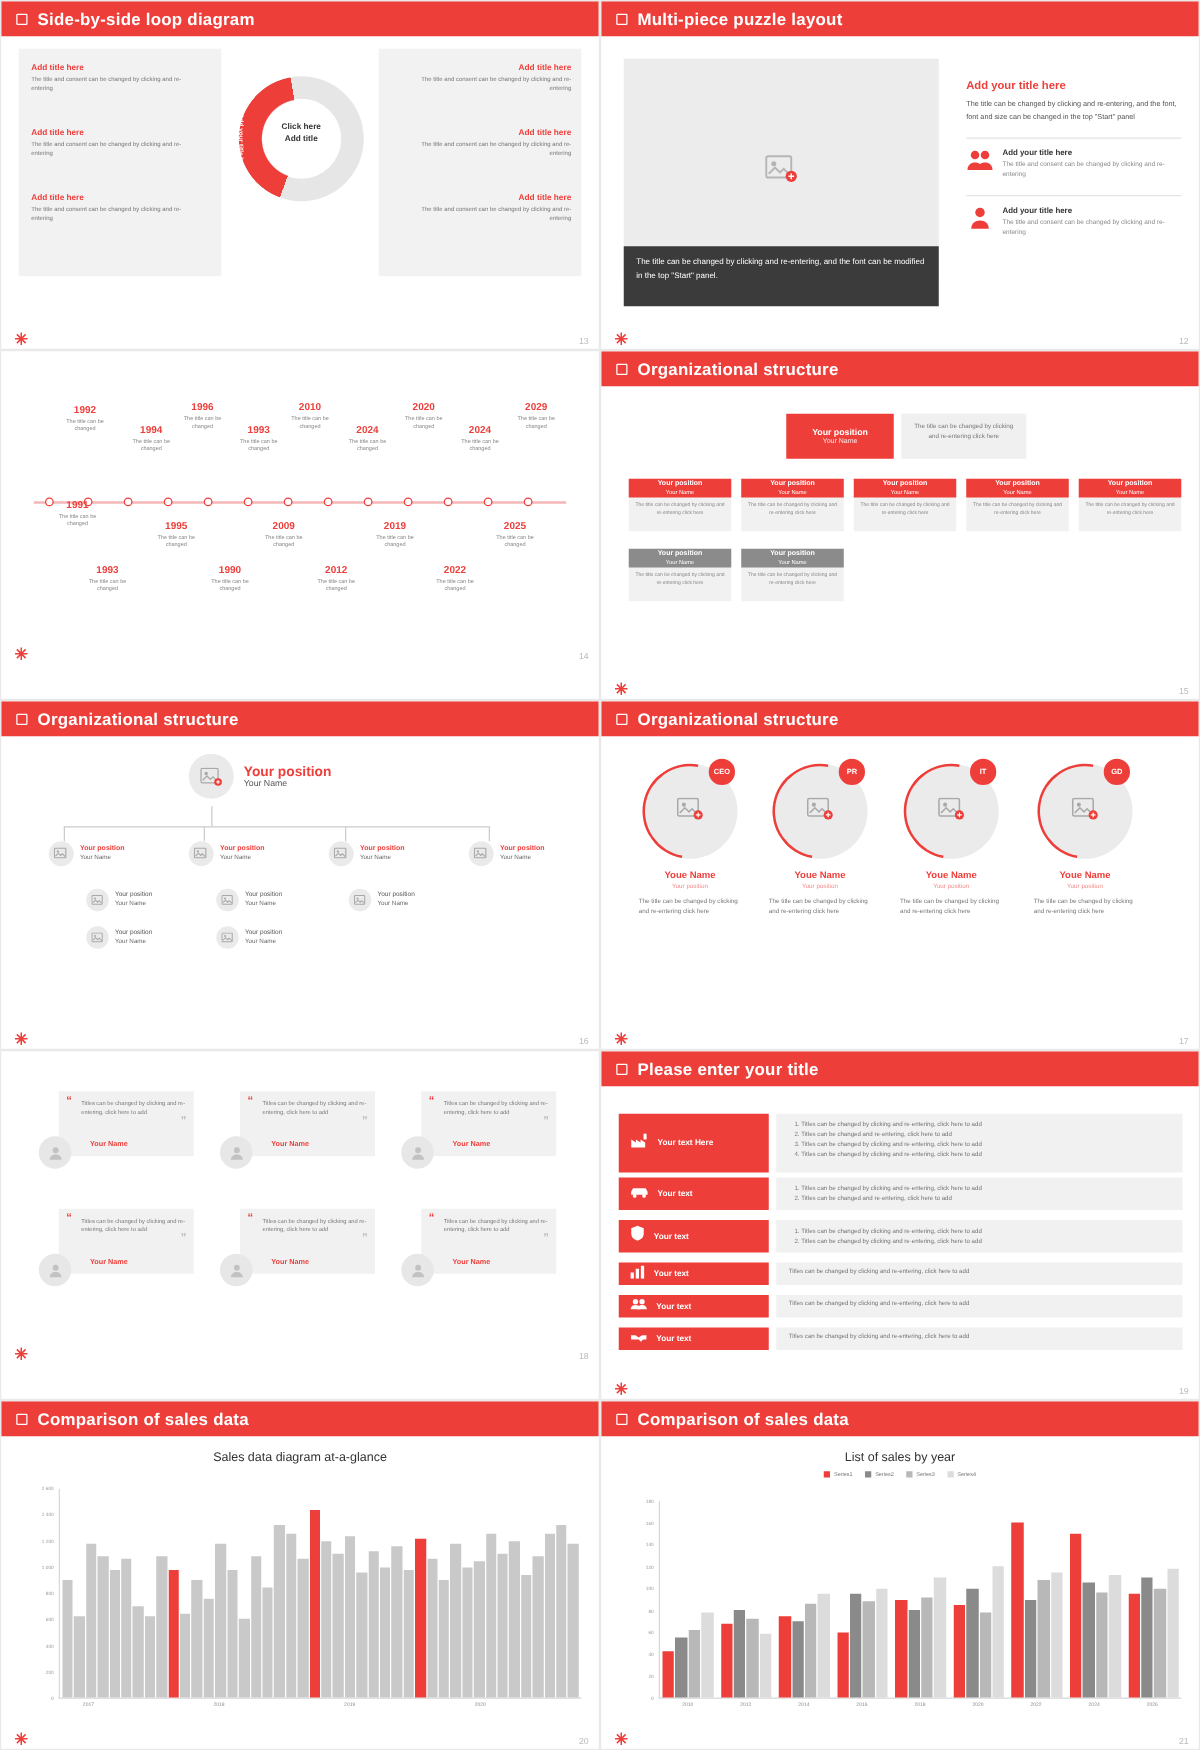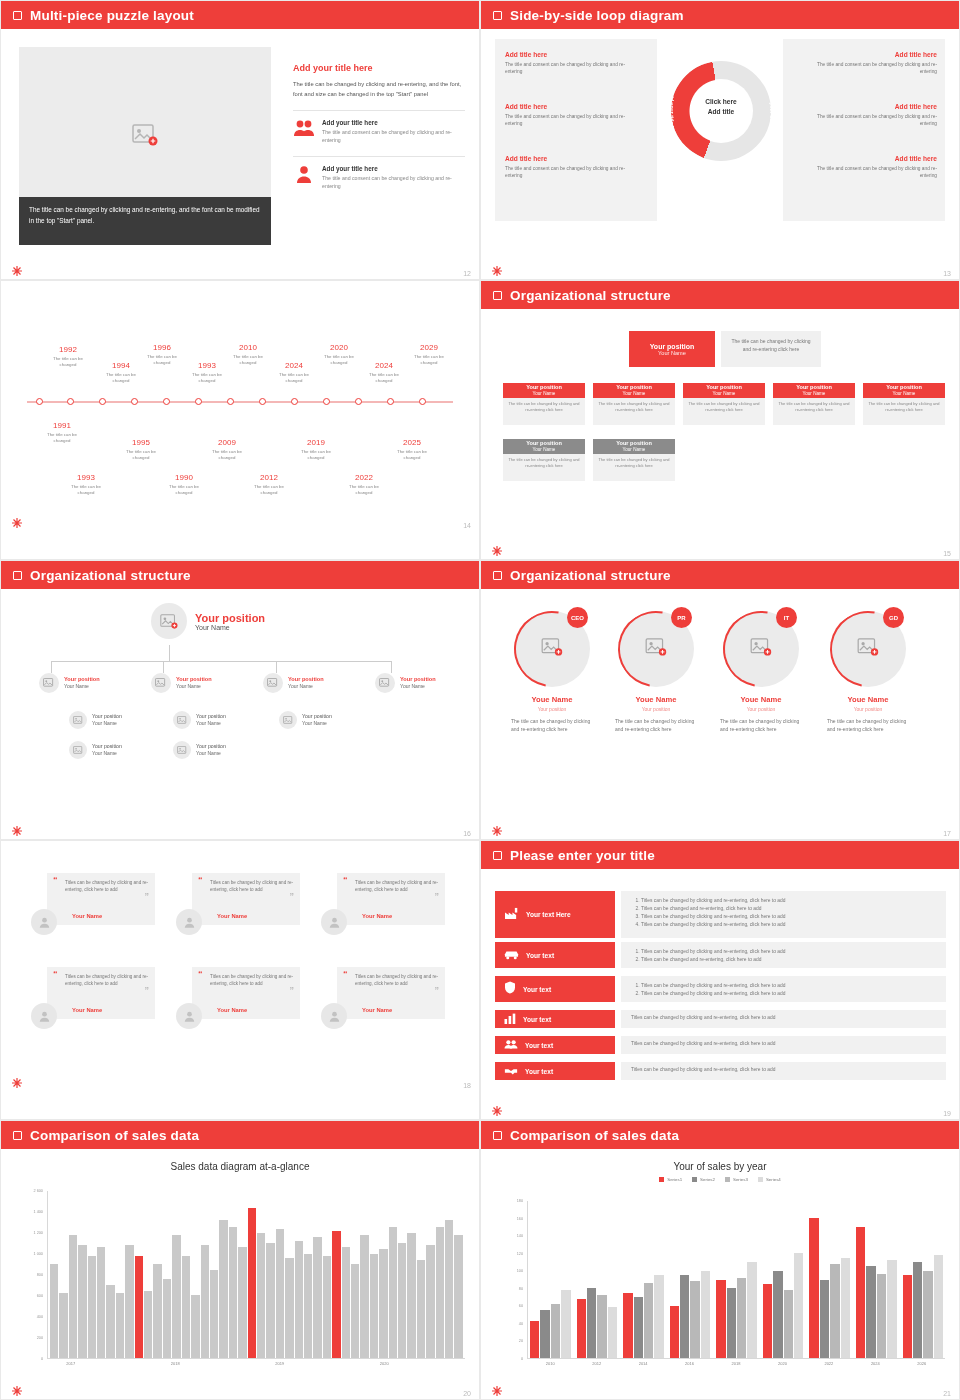--- a/index.html
+++ b/index.html
@@ -88,21 +88,21 @@
   }
   .s2-lbl { position:absolute; left:47px; top:50px; width:50px; text-align:center; font-size:6.6px; font-weight:bold; color:#333; line-height:1.5;}
   .s2-vert { position:absolute; font-size:5.2px; color:#fff; font-weight:bold;}
   .s2-vertL { left:20px; top:44px; writing-mode:vertical-rl; }
   .s2-vertR { left:120px; top:44px; writing-mode:vertical-rl; }
 
   
   .tl-axis { position:absolute; left:26px; right:26px; top:120px; height:2px; background:#f4b7b6;}
   .tl-dot { position:absolute; width:7px;height:7px;border-radius:50%;background:#fff;border:1.5px solid #ee3e3a; top:-3px;}
   .tl-item { position:absolute; width:46px; text-align:center;}
-  .tl-item .y { color:#ee3e3a; font-size:8px; font-weight:normal;margin-top:22px;}
+  .tl-item .y { color:#ee3e3a; font-size:8px; font-weight:bold;}
   .tl-item .d { font-size:4.4px; color:#888; line-height:1.4; margin-top:2px;}
 
   
   .o-top { position:absolute; left:148px; top:22px; width:86px; height:36px; background:#ee3e3a; color:#fff; display:flex; flex-direction:column; align-items:center; justify-content:center;}
   .o-top .p { font-size:7px; font-weight:bold;}
   .o-top .n { font-size:5.6px; opacity:.9;}
   .o-note { position:absolute; left:240px; top:22px; width:100px; height:36px; background:#f0f0f0; font-size:5px; color:#777; padding:7px 8px; line-height:1.5; text-align:center;}
   .o-card { position:absolute; width:82px; height:42px; background:#f1f1f1;}
   .o-card .hd { height:15px; background:#ee3e3a; color:#fff; text-align:center; padding-top:1px;}
   .o-card .hd .p{font-size:5.6px; font-weight:bold; line-height:1.2;}
@@ -165,20 +165,74 @@
   .grp { flex:1 1 auto; display:flex; align-items:flex-end; gap:1px; height:100%;}
 </style>
 </head>
 <body>
 
 <div class="grid">
 
   <div class="slide">
     <div class="hdr">
       <div class="sq"></div>
+      <div class="t">Side-by-side loop diagram</div>
+    </div>
+    <div class="body">
+      <div class="s2-col s2-colL"></div>
+      <div class="s2-col s2-colR"></div>
+
+      <div class="s2-blk" style="left:24px; top:22px;">
+        <div class="h">Add title here</div>
+        <div class="d">The title and consent can be changed by clicking and re-entering</div>
+      </div>
+      <div class="s2-blk" style="left:24px; top:74px;">
+        <div class="h">Add title here</div>
+        <div class="d">The title and consent can be changed by clicking and re-entering</div>
+      </div>
+      <div class="s2-blk" style="left:24px; top:126px;">
+        <div class="h">Add title here</div>
+        <div class="d">The title and consent can be changed by clicking and re-entering</div>
+      </div>
+
+      <div class="s2-blk" style="left:330px; top:22px; text-align:right;">
+        <div class="h">Add title here</div>
+        <div class="d">The title and consent can be changed by clicking and re-entering</div>
+      </div>
+      <div class="s2-blk" style="left:330px; top:74px; text-align:right;">
+        <div class="h">Add title here</div>
+        <div class="d">The title and consent can be changed by clicking and re-entering</div>
+      </div>
+      <div class="s2-blk" style="left:330px; top:126px; text-align:right;">
+        <div class="h">Add title here</div>
+        <div class="d">The title and consent can be changed by clicking and re-entering</div>
+      </div>
+
+      <div class="s2-center">
+        <div class="s2-ring"></div>
+        <div class="s2-arc"></div>
+        <div class="s2-lbl">Click here<br>Add title</div>
+        <div class="s2-vert s2-vertL">Add your title here</div>
+        <div class="s2-vert s2-vertR">Add your title here</div>
+      </div>
+
+      <div class="logo">
+        <svg viewBox="0 0 12 12">
+            <g stroke="#ee3e3a" stroke-width="1.2">
+              <path d="M6 1v10M1 6h10M2.5 2.5l7 7M9.5 2.5l-7 7"></path>
+            </g>
+          </svg>
+      </div>
+      <div class="pgnum">13</div>
+    </div>
+  </div>
+
+  <div class="slide">
+    <div class="hdr">
+      <div class="sq"></div>
       <div class="t">Multi-piece puzzle layout</div>
     </div>
     <div class="body">
       <div class="s1-img">
         <span class="picicon">
           <svg width="26" height="22" viewBox="0 0 26 22">
               <rect x="1" y="1" width="20" height="17" rx="1.5" fill="none" stroke="#b5b5b5" stroke-width="1.5"></rect>
               <circle cx="7" cy="7" r="2" fill="#b5b5b5"></circle>
               <path d="M3 15l5-5 4 4 3-3 5 5" fill="none" stroke="#b5b5b5" stroke-width="1.5"></path>
               <circle cx="21" cy="17" r="4.5" fill="#ee3e3a"></circle>
@@ -218,74 +272,20 @@
         </div>
       </div>
       <div class="logo">
         <svg viewBox="0 0 12 12">
             <g stroke="#ee3e3a" stroke-width="1.2">
               <path d="M6 1v10M1 6h10M2.5 2.5l7 7M9.5 2.5l-7 7"></path>
             </g>
           </svg>
       </div>
       <div class="pgnum">12</div>
-    </div>
-  </div>
-
-  <div class="slide">
-    <div class="hdr">
-      <div class="sq"></div>
-      <div class="t">Side-by-side loop diagram</div>
-    </div>
-    <div class="body">
-      <div class="s2-col s2-colL"></div>
-      <div class="s2-col s2-colR"></div>
-
-      <div class="s2-blk" style="left:24px; top:22px;">
-        <div class="h">Add title here</div>
-        <div class="d">The title and consent can be changed by clicking and re-entering</div>
-      </div>
-      <div class="s2-blk" style="left:24px; top:74px;">
-        <div class="h">Add title here</div>
-        <div class="d">The title and consent can be changed by clicking and re-entering</div>
-      </div>
-      <div class="s2-blk" style="left:24px; top:126px;">
-        <div class="h">Add title here</div>
-        <div class="d">The title and consent can be changed by clicking and re-entering</div>
-      </div>
-
-      <div class="s2-blk" style="left:330px; top:22px; text-align:right;">
-        <div class="h">Add title here</div>
-        <div class="d">The title and consent can be changed by clicking and re-entering</div>
-      </div>
-      <div class="s2-blk" style="left:330px; top:74px; text-align:right;">
-        <div class="h">Add title here</div>
-        <div class="d">The title and consent can be changed by clicking and re-entering</div>
-      </div>
-      <div class="s2-blk" style="left:330px; top:126px; text-align:right;">
-        <div class="h">Add title here</div>
-        <div class="d">The title and consent can be changed by clicking and re-entering</div>
-      </div>
-
-      <div class="s2-center">
-        <div class="s2-ring"></div>
-        <div class="s2-arc"></div>
-        <div class="s2-lbl">Click here<br>Add title</div>
-        <div class="s2-vert s2-vertL">Add your title here</div>
-        <div class="s2-vert s2-vertR">Add your title here</div>
-      </div>
-
-      <div class="logo">
-        <svg viewBox="0 0 12 12">
-            <g stroke="#ee3e3a" stroke-width="1.2">
-              <path d="M6 1v10M1 6h10M2.5 2.5l7 7M9.5 2.5l-7 7"></path>
-            </g>
-          </svg>
-      </div>
-      <div class="pgnum">13</div>
     </div>
   </div>
 
   <div class="slide">
     <div class="body">
       <div class="tl-axis">
         <div class="tl-dot" style="left:2%"></div>
           <div class="tl-dot" style="left:9.5%"></div>
         <div class="tl-dot" style="left:17%"></div>
           <div class="tl-dot" style="left:24.5%"></div>
@@ -978,21 +978,21 @@
       <div class="pgnum">20</div>
     </div>
   </div>
 
   <div class="slide">
     <div class="hdr">
       <div class="sq"></div>
       <div class="t">Comparison of sales data</div>
     </div>
     <div class="body">
-      <div class="ch-title">Your of sales by year</div>
+      <div class="ch-title">List of sales by year</div>
       <div class="legend" id="s10-legend">
           <div class="it">
             <span class="sw" style="background: rgb(238, 62, 58);"></span>
             <span>Series1</span>
           </div>
           <div class="it">
             <span class="sw" style="background: rgb(138, 138, 138);"></span>
             <span>Series2</span>
           </div>
           <div class="it">

